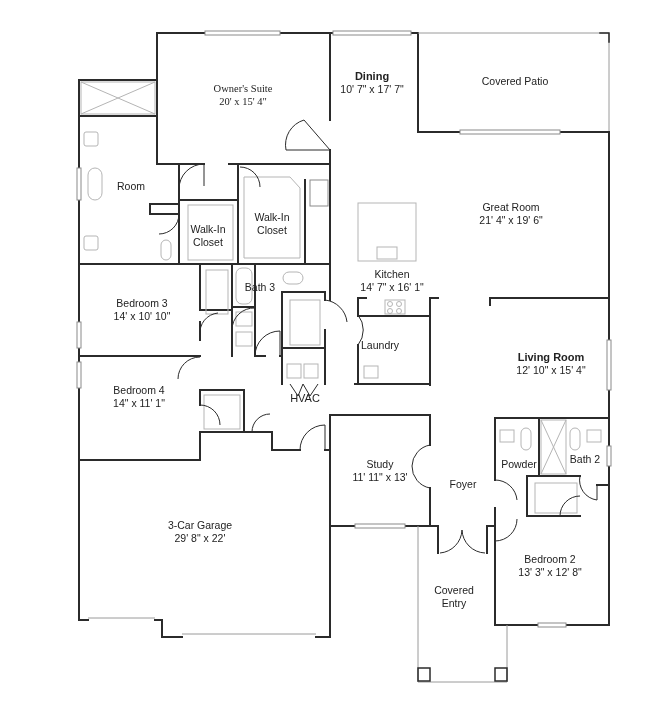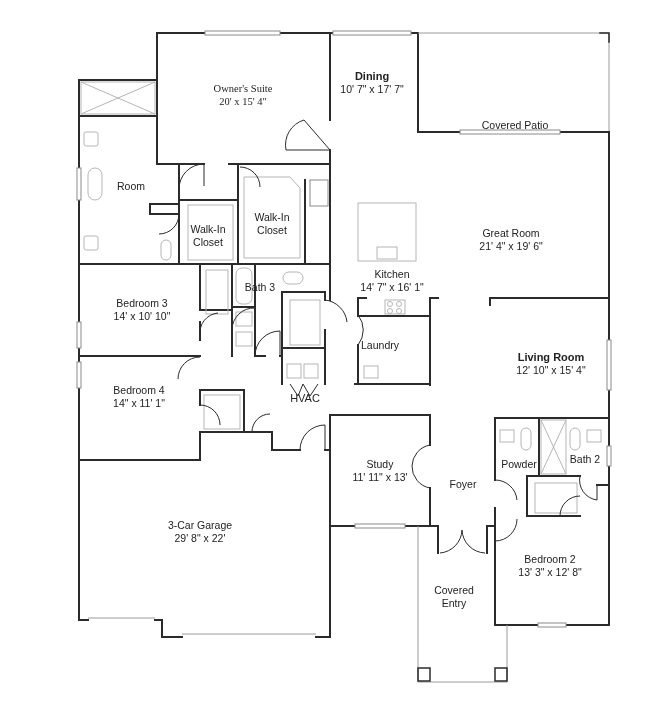--- a/index.html
+++ b/index.html
@@ -220,35 +220,35 @@
 </svg>
 
 <div class="lbl" style="left:243px; top:83px;font-family:Liberation Serif, serif;">
   <span class="name">Owner's Suite</span>
   <span class="dim">20' x 15' 4"</span>
 </div>
 <div class="lbl bold" style="left:372px; top:70px;">
   <span class="name">Dining</span>
   <span class="dim">10' 7" x 17' 7"</span>
 </div>
-<div class="lbl" style="left:515px; top:75px;margin-top:44px;">
+<div class="lbl" style="left:515px; top:75px;">
   <span class="name">Covered Patio</span>
 </div>
 <div class="lbl" style="left:131px; top:180px;">
   <span class="name">Room</span>
 </div>
 <div class="lbl" style="left:208px; top:223px;">
   <span class="name">Walk-In</span>
   <span class="dim">Closet</span>
 </div>
 <div class="lbl" style="left:272px; top:211px;">
   <span class="name">Walk-In</span>
   <span class="dim">Closet</span>
 </div>
-<div class="lbl" style="left:511px; top:201px;margin-top:26px;">
+<div class="lbl" style="left:511px; top:201px;">
   <span class="name">Great Room</span>
   <span class="dim">21' 4" x 19' 6"</span>
 </div>
 <div class="lbl" style="left:392px; top:268px;">
   <span class="name">Kitchen</span>
   <span class="dim">14' 7" x 16' 1"</span>
 </div>
 <div class="lbl" style="left:142px; top:297px;">
   <span class="name">Bedroom 3</span>
   <span class="dim">14' x 10' 10"</span>

